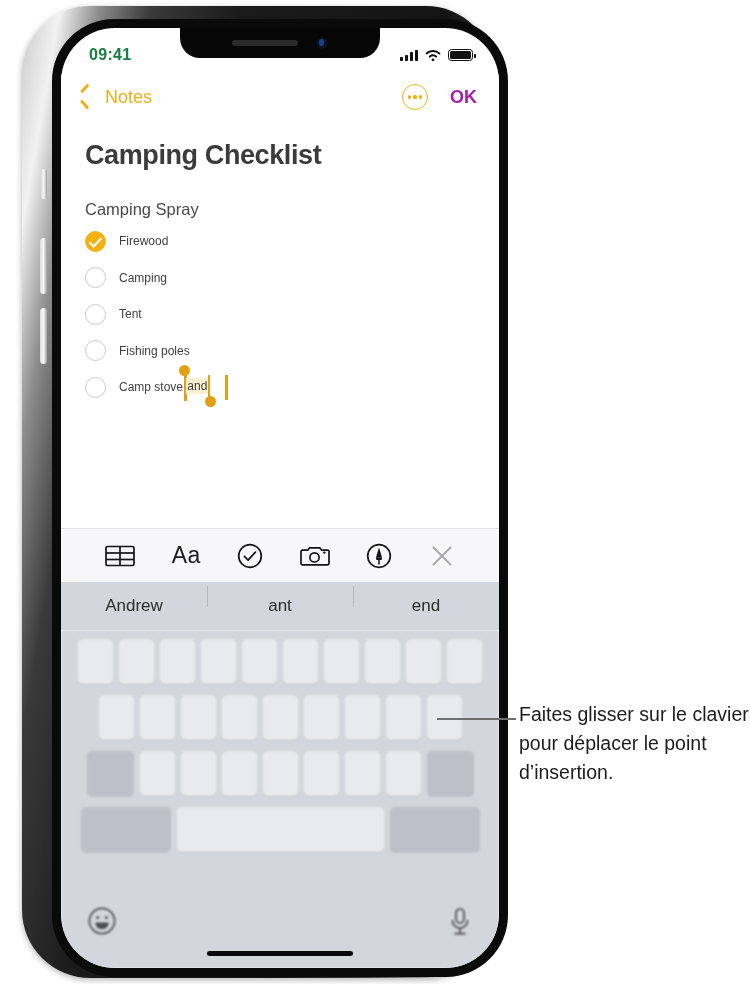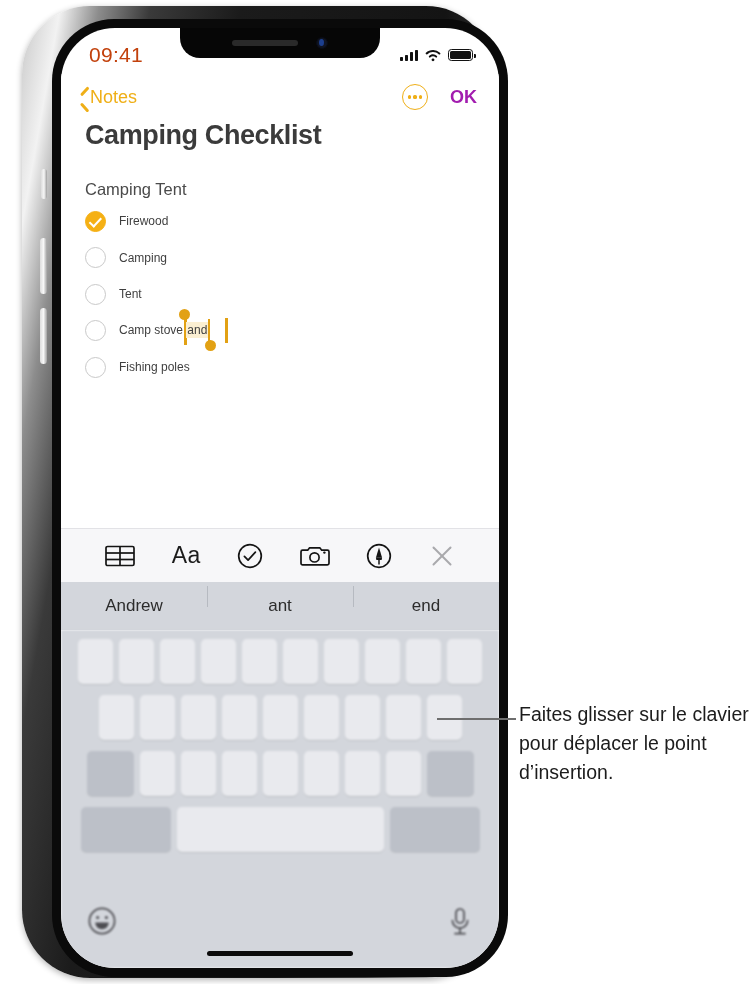--- a/index.html
+++ b/index.html
@@ -87,21 +87,21 @@
   
   .statusbar {
     position: absolute; left: 0; top: 0;
     width: 100%; height: 46px;
     display: flex; align-items: center;
     justify-content: space-between;
     padding: 8px 26px 0 28px;
     z-index: 30;
   }
   .status-time {
-    font-size: 21px; font-weight: normal; color: #c2410c;
+    font-size: 16px; font-weight: bold; color: #15803d;
     letter-spacing: .3px;
   }
   .status-right { display: flex; align-items: center; gap: 6px; }
   .bars { display: flex; align-items: flex-end; gap: 2px; height: 12px; }
   .bars i { width: 3px; background: #111; border-radius: .8px; display: block; }
   .bars i:nth-child(1){height:4px}
   .bars i:nth-child(2){height:6.5px}
   .bars i:nth-child(3){height:9px}
   .bars i:nth-child(4){height:11.5px}
   .battery {
@@ -115,21 +115,21 @@
   .battery span { display: block; height: 100%; background: #111; border-radius: 1.6px; }
 
   
   .navbar {
     position: absolute; left: 0; top: 46px;
     width: 100%; height: 46px;
     display: flex; align-items: center;
     padding: 0 22px 0 18px;
     background: #fff;
   }
-  .nav-back { display: flex; align-items: flex-end; gap: 0; cursor: pointer; }
+  .nav-back { display: flex; align-items: flex-start; gap: 15px; cursor: pointer; }
   .chev {
     width: 11px; height: 18px; position: relative; flex: none;
   }
   .chev::before, .chev::after {
     content: ""; position: absolute; left: 2px;
     width: 10.5px; height: 2.8px; border-radius: 2px;
     background: #EFAF17;
   }
   .chev::before { top: 4.4px; transform: rotate(-48deg); transform-origin: left center; }
   .chev::after  { top: 12.1px; transform: rotate(48deg); transform-origin: left center; }
@@ -141,21 +141,21 @@
     display: flex; align-items: center; justify-content: center;
     gap: 2.6px; cursor: pointer; margin-right: 22px;
   }
   .more-btn i { width: 3.1px; height: 3.1px; border-radius: 50%; background: #EFAF17; display: block; }
   .nav-ok { font-size: 18px; font-weight: bold; color: #a21caf; cursor: pointer; }
 
   
   .note-body { position: absolute; left: 0; top: 92px; width: 100%; padding: 0 24px; }
   .note-title {
     font-size: 27px; font-weight: bold; color: #3b3b3b;
-    letter-spacing: -.4px; 
+    letter-spacing: -.4px; margin-top: 20px;
   }
   .note-section {
     font-size: 16.5px; color: #4a4a4a; margin-top: 29px; margin-bottom: 4px;
   }
   .todo-list { list-style: none; }
   .todo {
     display: flex; align-items: center; height: 36.5px; cursor: pointer; position: relative;
   }
   .box {
     width: 21px; height: 21px; border-radius: 50%;
@@ -308,49 +308,49 @@
         <div class="more-btn">
             <i></i>
             <i></i>
             <i></i>
           </div>
         <div class="nav-ok">OK</div>
       </div>
 
       <div class="note-body">
         <div class="note-title">Camping Checklist</div>
-        <div class="note-section">Camping Tent</div>
+        <div class="note-section">Camping Spray</div>
 
         <ul class="todo-list">
           <li class="todo done">
             <span class="box"></span>
             <span class="todo-label">Firewood</span>
           </li>
           <li class="todo">
             <span class="box"></span>
             <span class="todo-label">Camping</span>
           </li>
           <li class="todo">
             <span class="box"></span>
             <span class="todo-label">Tent</span>
           </li>
           <li class="todo">
             <span class="box"></span>
+            <span class="todo-label">Fishing poles</span>
+          </li>
+          <li class="todo">
+            <span class="box"></span>
             <span class="todo-label"><span>Camp stove </span><span class="sel-wrap">
                   <span class="sel-bar-l"></span>
                   <span class="sel-knob knob-top"></span>
                   <span class="sel-text">and</span>
                   <span class="sel-bar-r"></span>
                   <span class="sel-knob knob-bot"></span>
                 </span><span class="caret"></span></span>
           </li>
-          <li class="todo">
-            <span class="box"></span>
-            <span class="todo-label">Fishing poles</span>
-          </li>
         </ul>
       </div>
 
       <div class="fmt-toolbar">
         <div class="fmt-btn">
           <svg width="30" height="24" viewBox="0 0 30 24">
             <rect x="1" y="2.5" width="28" height="19" rx="1.6" fill="none" stroke="#141414" stroke-width="1.7"></rect>
             <line x1="1" y1="9" x2="29" y2="9" stroke="#141414" stroke-width="1.7"></line>
             <line x1="1" y1="15.5" x2="29" y2="15.5" stroke="#141414" stroke-width="1.7"></line>
             <line x1="15" y1="2.5" x2="15" y2="21.5" stroke="#141414" stroke-width="1.7"></line>

